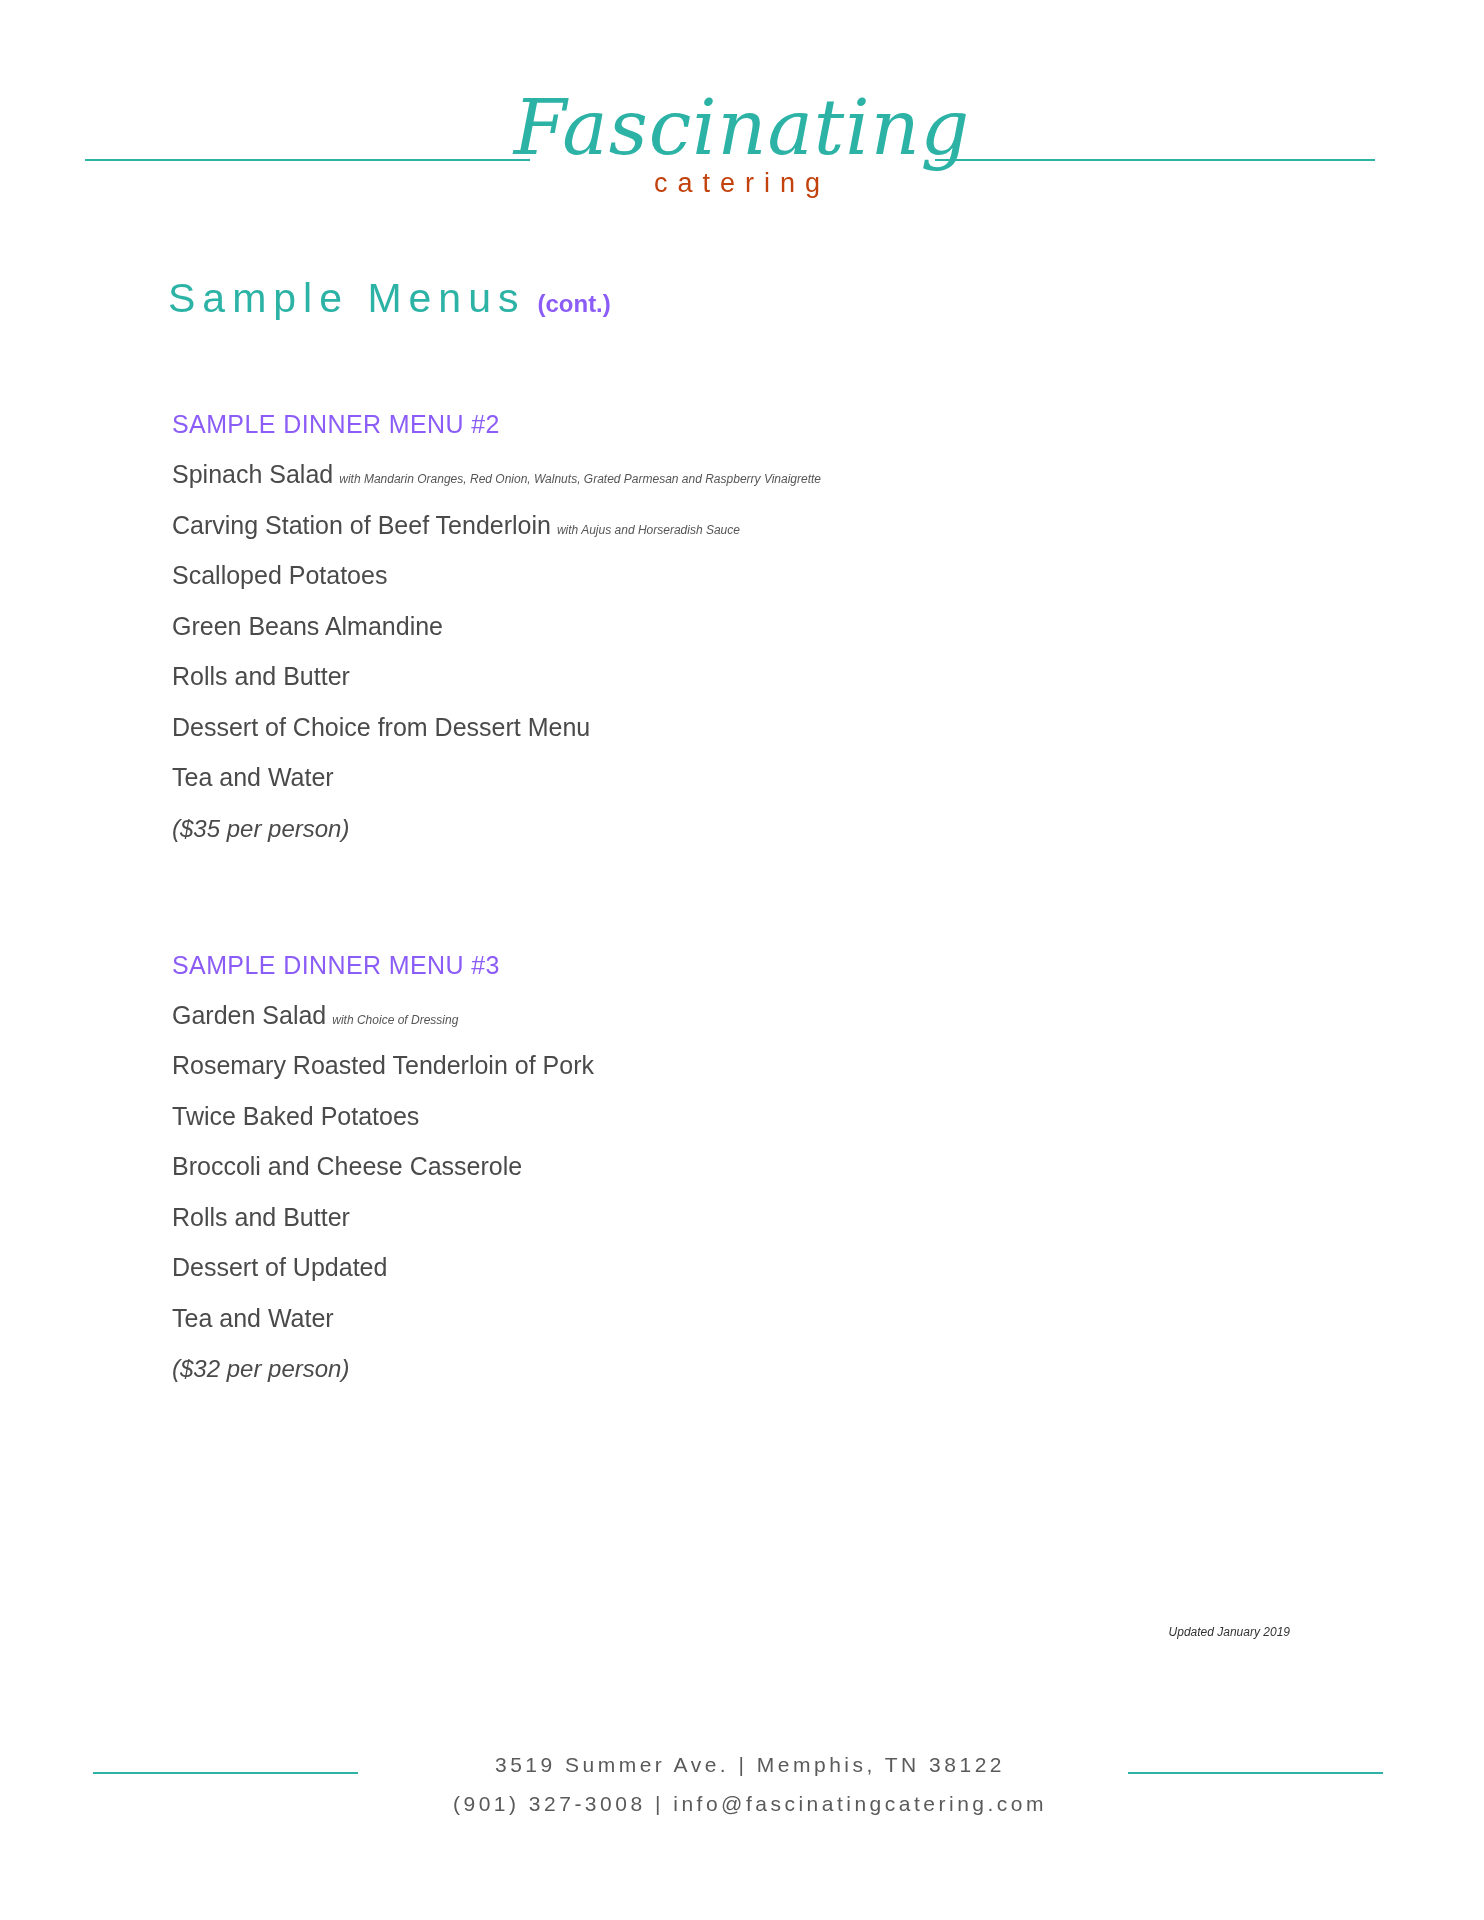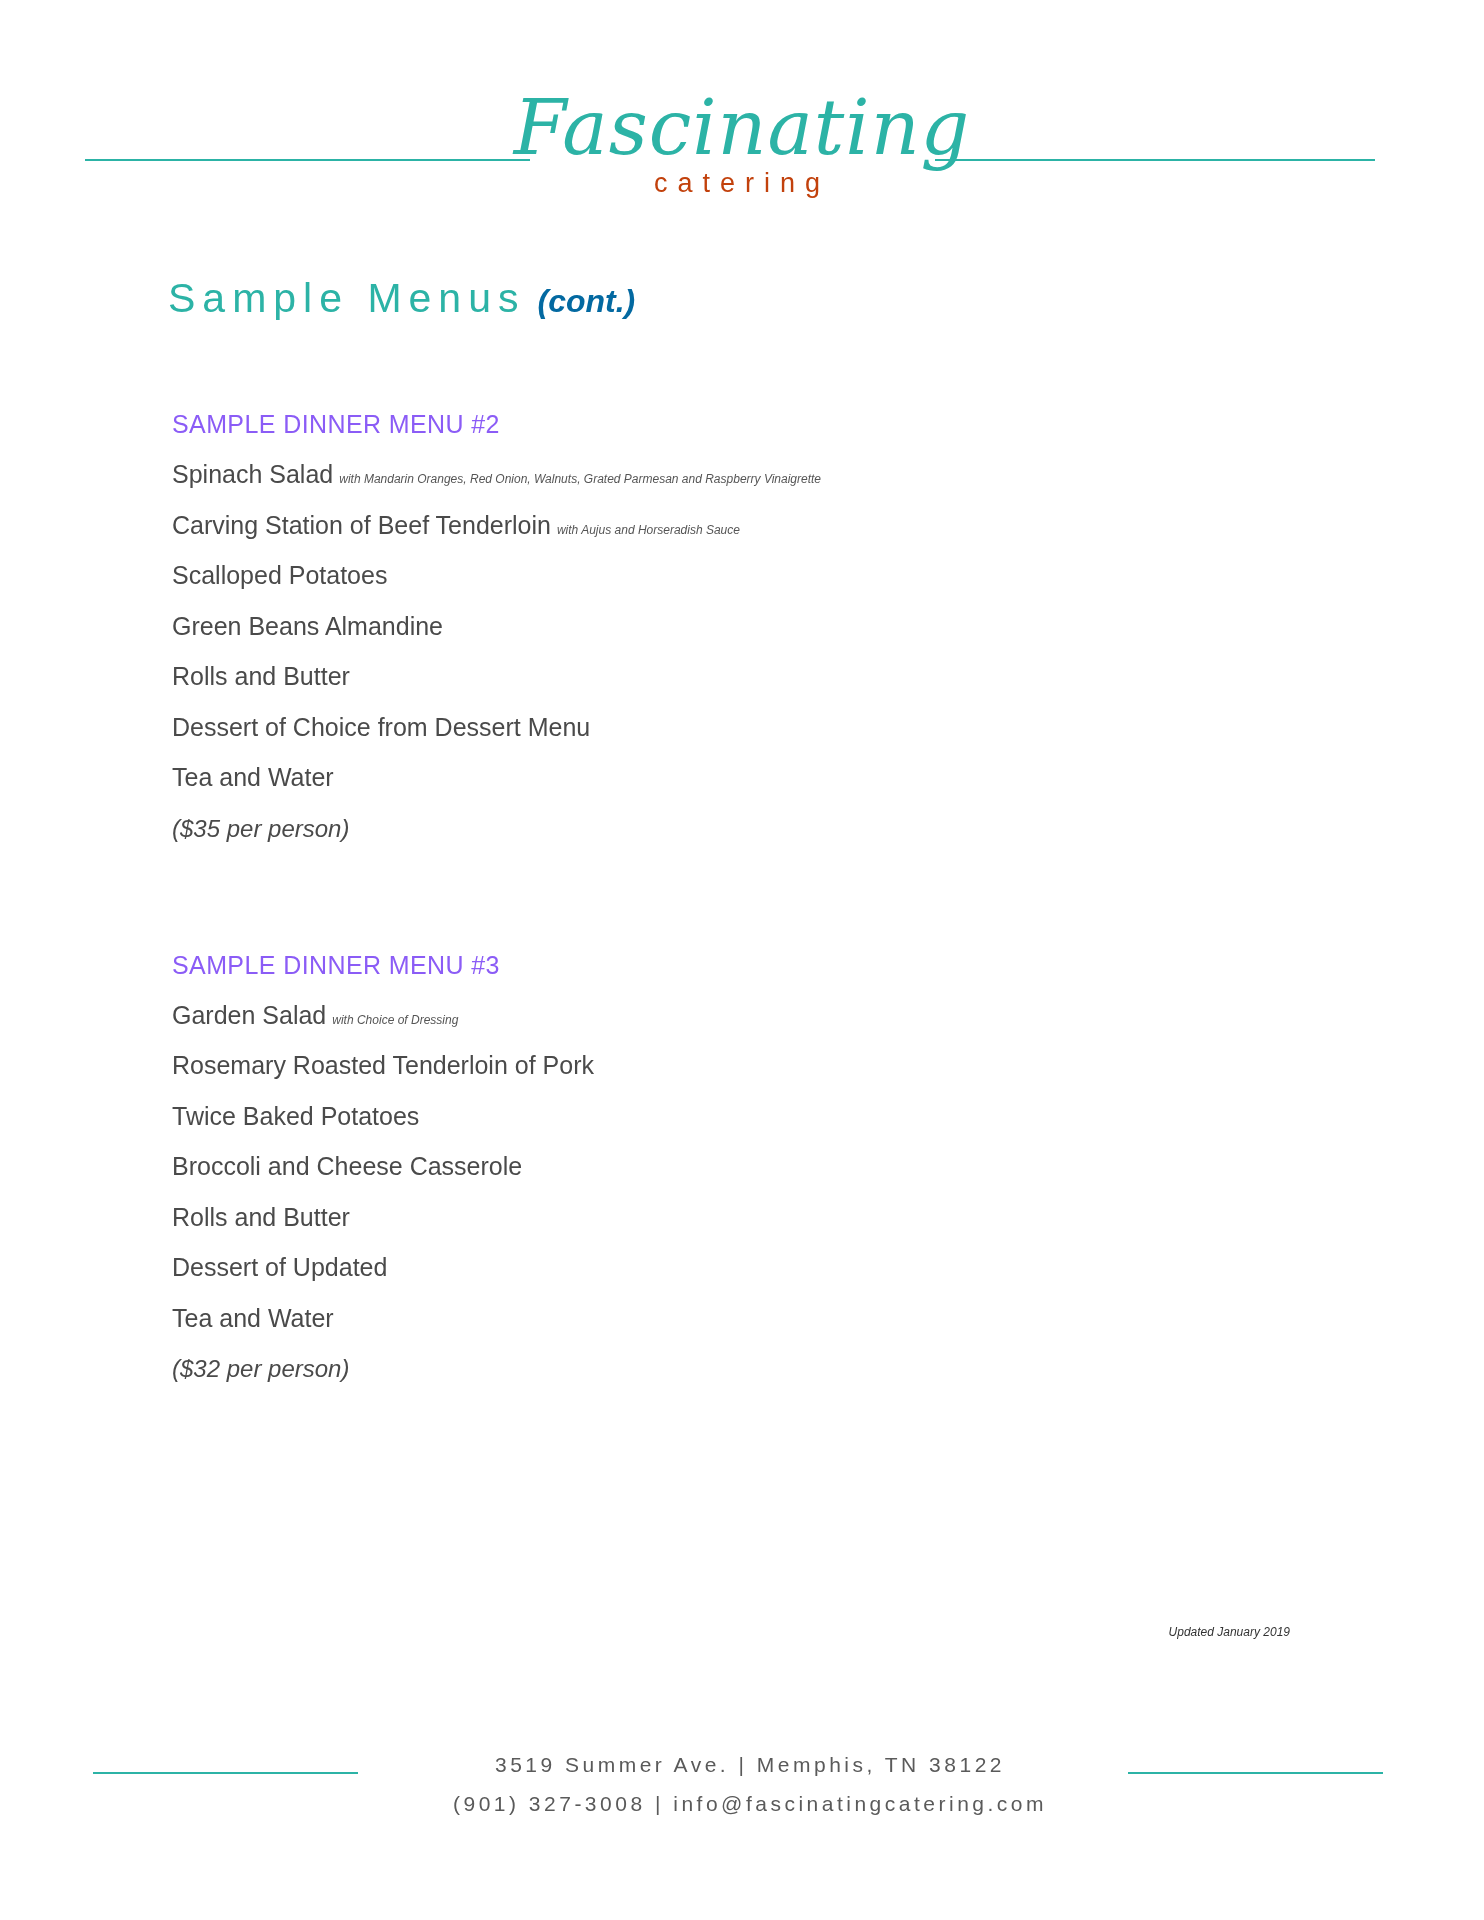--- a/index.html
+++ b/index.html
@@ -70,24 +70,23 @@
     left: 168px;
     white-space: nowrap;
   }
   .page-title .t-main {
     font-size: 41px;
     letter-spacing: 7px;
     color: #2cb3a6;
     font-family: "Liberation Sans", sans-serif;
   }
   .page-title .t-cont {
-    font-size: 32px;
-    font-style: italic;
+    font-size: 24px;
     font-weight: bold;
-    color: #0369a1;
+    color: #8b5cf6;
     letter-spacing: 0px;
     margin-left: 12px;
   }
 
   
   .content {
     position: absolute;
     top: 410px;
     left: 172px;
     width: 1150px;

